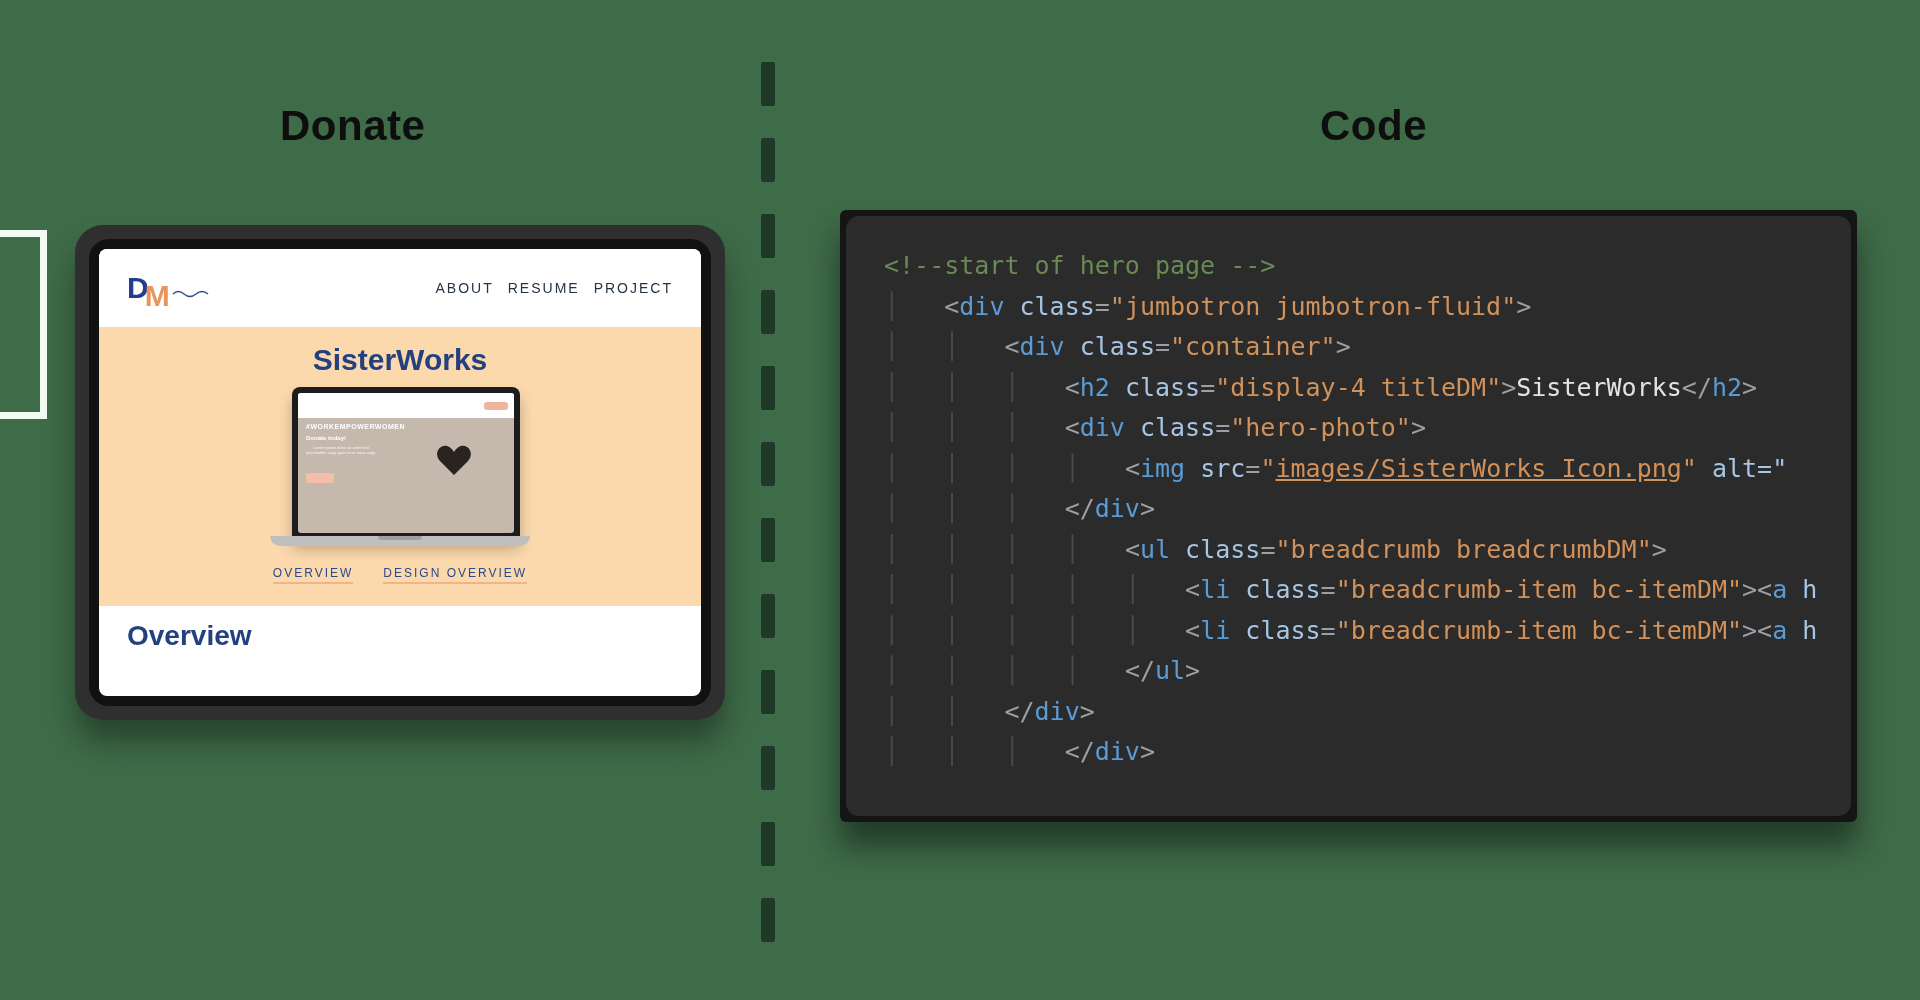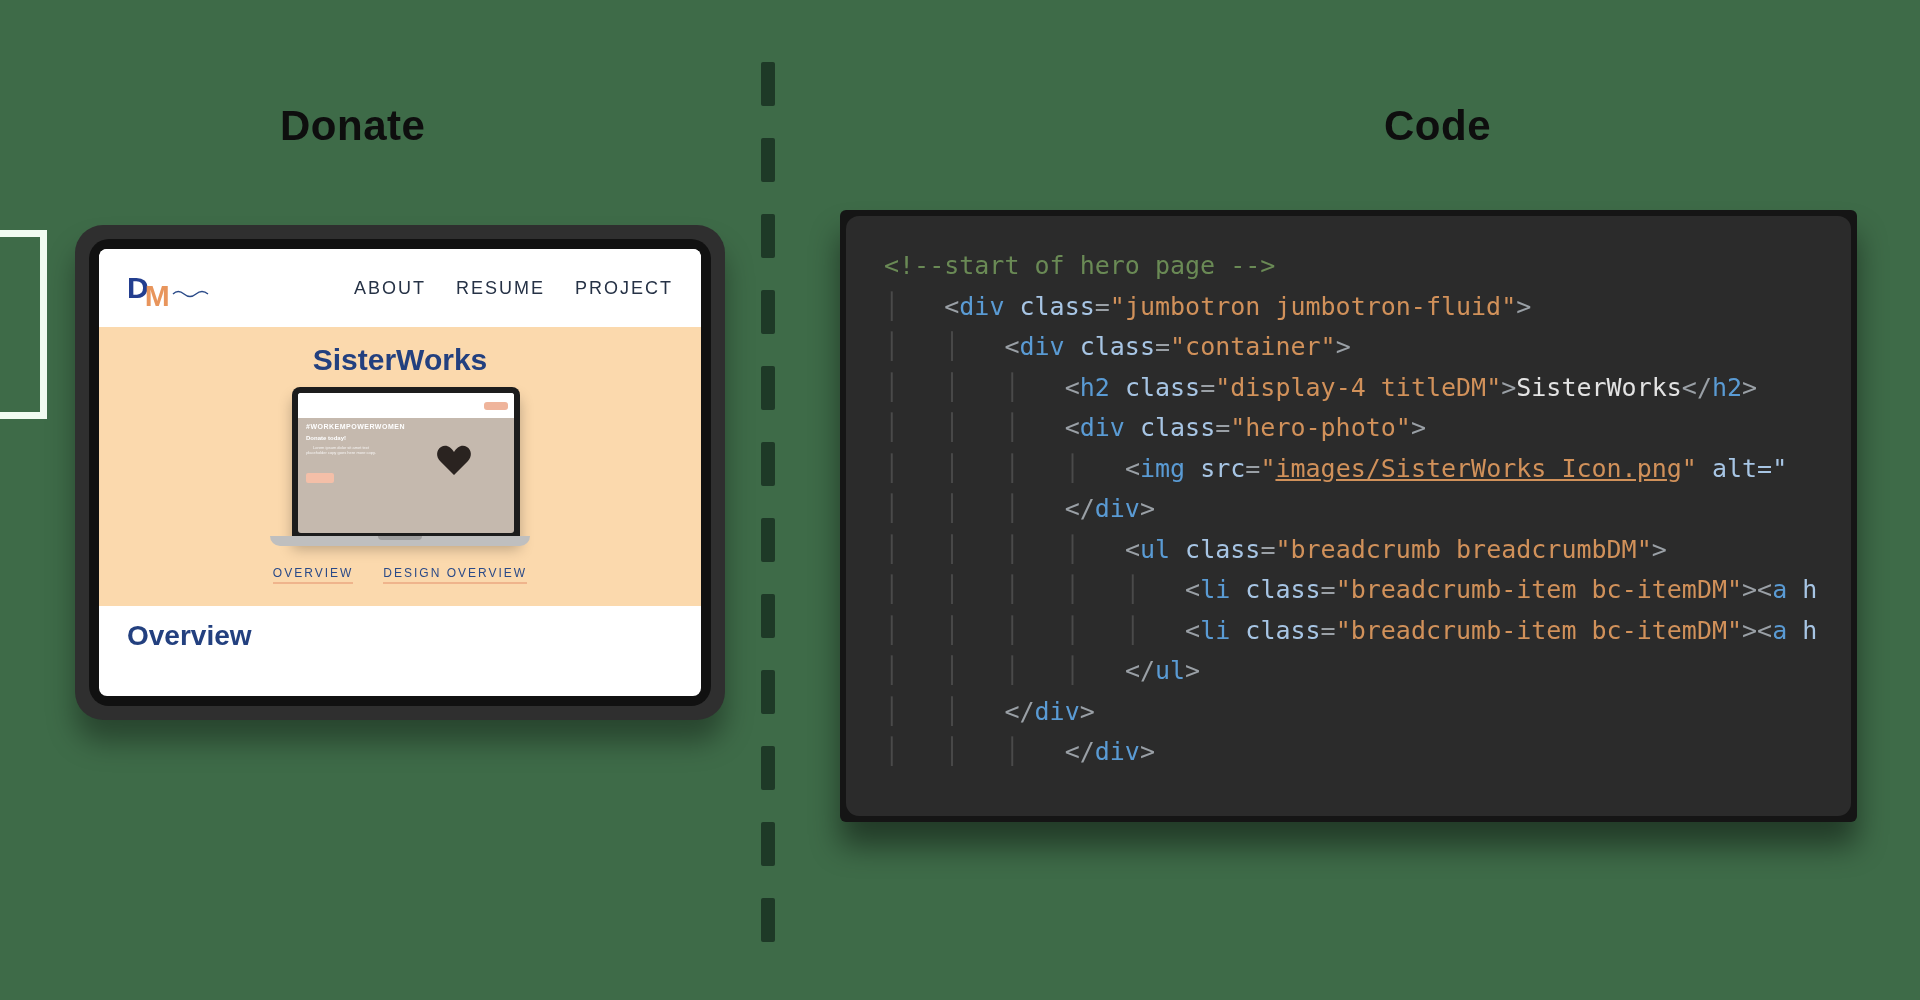--- a/index.html
+++ b/index.html
@@ -1,36 +1,36 @@
 <!DOCTYPE html>
 <html><head>
 <meta charset="utf-8">
 <style>
   html,body{margin:0;padding:0;width:1920px;height:1000px;background:#3e6b48;font-family:-apple-system,BlinkMacSystemFont,'Segoe UI',Helvetica,Arial,sans-serif;overflow:hidden}
   .stage{position:relative;width:1920px;height:1000px}
 
   
   .heading{position:absolute;font-weight:800;color:#0e0e0e;font-size:42px;letter-spacing:.5px}
   .h-design{left:280px;top:102px}
-  .h-code{left:1384px;top:102px}
+  .h-code{left:1320px;top:102px}
   .dash{position:absolute;left:761px;width:14px;height:44px;background:#1e3927;border-radius:2px}
   .bracket-plain{position:absolute;left:0;top:230px;width:40px;height:175px;border:7px solid #f1fbf1;border-left:none}
 
   
   .tablet{position:absolute;left:75px;top:225px;width:650px;height:495px;background:#2f2f2f;border-radius:28px;box-shadow:0 22px 28px rgba(0,0,0,.35)}
   .tablet-inner{position:absolute;inset:14px;background:#111;border-radius:20px}
   .screen{position:absolute;inset:10px;background:#fff;border-radius:8px;overflow:hidden}
 
   
   .site-header{height:78px;background:#fff;display:flex;align-items:center;justify-content:space-between;padding:0 28px}
   .logo{display:flex;align-items:baseline;font-weight:900}
   .logo-d{color:#233e8f;font-size:30px}
   .logo-m{color:#e8955c;font-size:30px;margin-left:-4px;position:relative;top:8px}
   .logo-squiggle{width:40px;height:10px;color:#233e8f;margin-left:2px}
-  .nav{display:flex;gap:30px;font-size:18px;letter-spacing:2px;color:#263246}
+  .nav{display:flex;gap:14px;font-size:14px;letter-spacing:2px;color:#263246}
   .hero{background:#fbd9ad;padding:14px 0 22px;text-align:center}
   .hero-title{color:#23407f;font-weight:800;font-size:30px;margin:2px 0 10px}
   .laptop{margin:6px auto 14px;width:260px;height:165px;position:relative}
   .lap-screen{position:absolute;left:22px;top:0;width:216px;height:140px;background:#1c1c1c;border-radius:8px 8px 0 0;padding:6px;box-shadow:0 10px 14px rgba(0,0,0,.25)}
   .lap-in{width:100%;height:100%;background:linear-gradient(180deg,#fff 0 18%,#c5b9ae 18% 100%);border-radius:3px;position:relative;overflow:hidden}
   .lap-topbar{height:18%;background:#fff;display:flex;align-items:center;justify-content:flex-end;padding:0 6px;gap:4px}
   .lap-pill{width:24px;height:8px;background:#efb49b;border-radius:3px}
   .lap-hero{position:absolute;left:8px;top:30px;color:#fff;font-size:7px;font-weight:700;letter-spacing:.5px}
   .lap-sub{position:absolute;left:8px;top:42px;color:#fff;font-size:6px;font-weight:700}
   .lap-body{position:absolute;left:8px;top:52px;width:70px;color:#fff;font-size:4px;line-height:1.3;opacity:.85}

